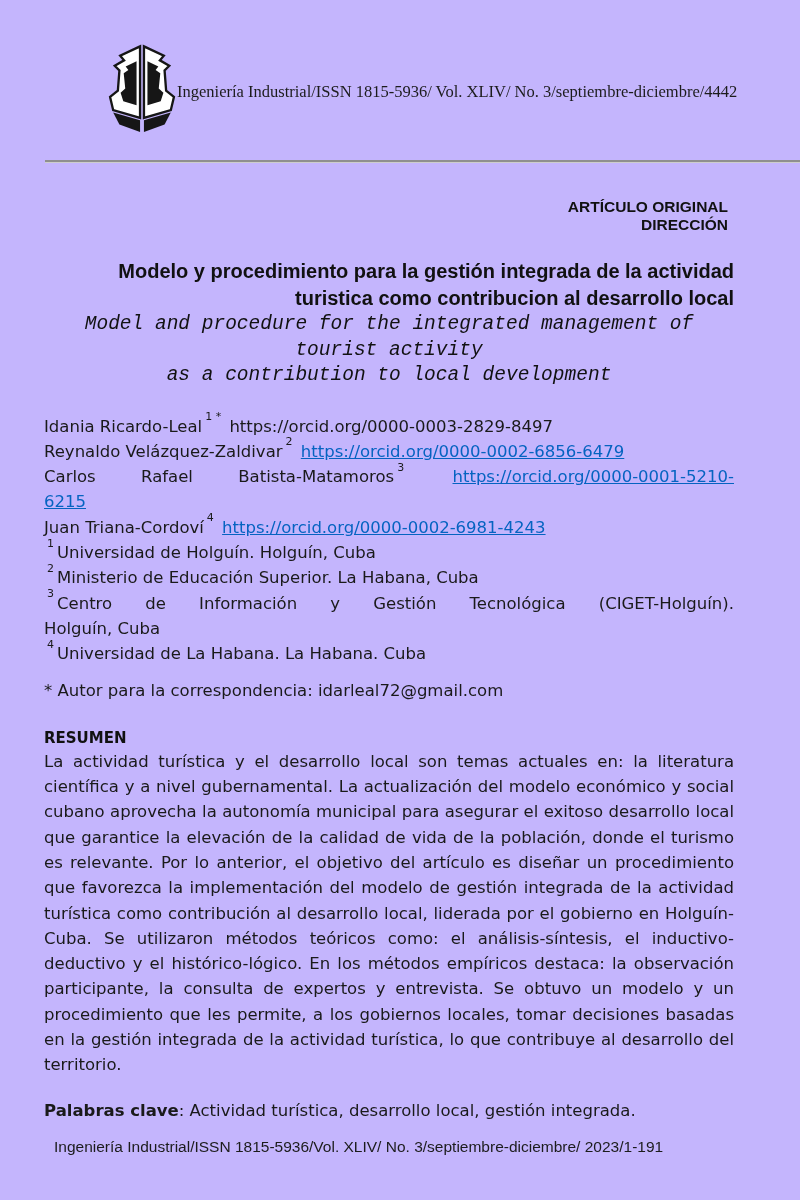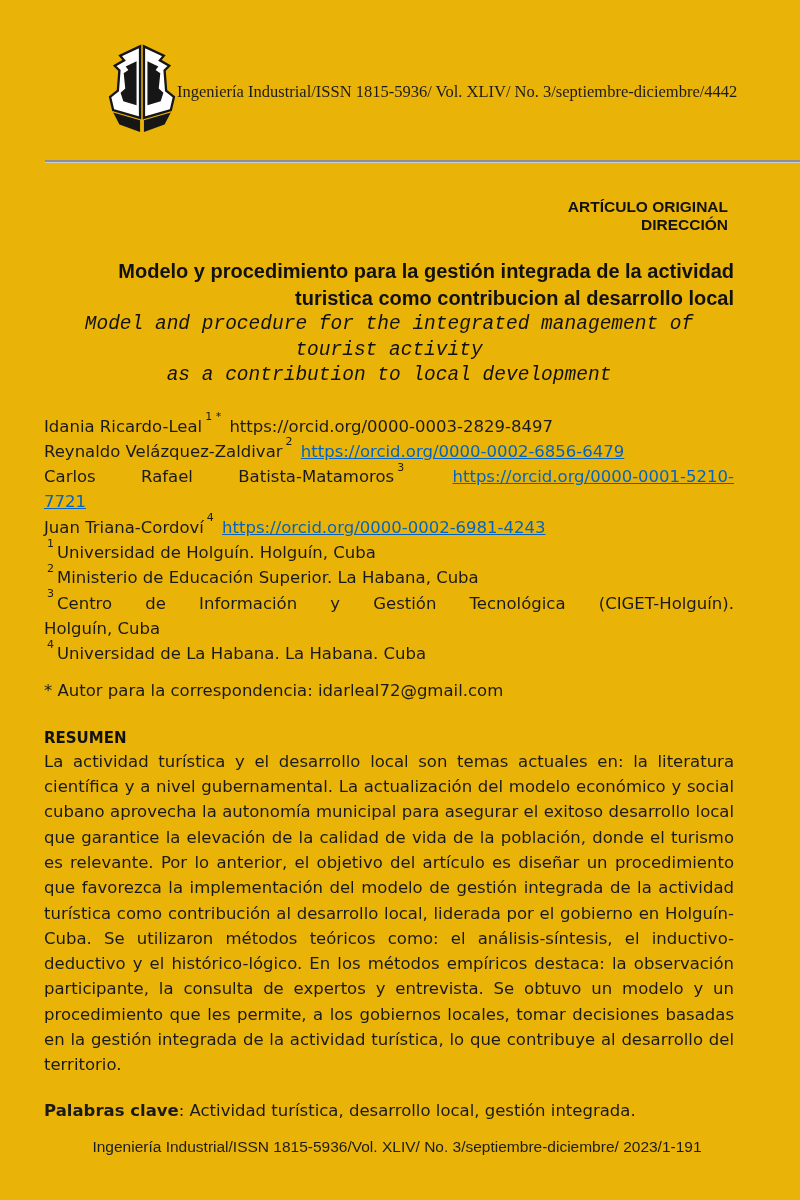--- a/index.html
+++ b/index.html
@@ -1,19 +1,19 @@
 <!DOCTYPE html>
 <html><head>
 <meta charset="utf-8">
 <style>
   html,body{margin:0;padding:0;background:#ffffff;}
   .page{
     position:relative;
     width:800px;height:1200px;
-    background:#eab308;
+    background:#c4b5fd;
     color:#1a1a1a;
     font-family:"DejaVu Sans",sans-serif;
     overflow:hidden;
   }
   
   .header-row{
     position:absolute;top:44px;left:103px;
     display:flex;align-items:center;
   }
   .logo{width:78px;height:95px;flex:0 0 auto;}
@@ -65,22 +65,22 @@
   .correspondence{margin-top:12px;}
   .abstract-heading{
     margin-top:24px;
     font-weight:bold;font-size:15px;line-height:21px;color:#111;
   }
   .abstract-body{margin:0;text-align:justify;}
   .keywords{margin-top:20px;white-space:nowrap;}
   .keywords .kw-label{font-weight:bold;}
   
   .footer{
-    position:absolute;top:1138px;left:61px;width:672px;
-    display:flex;justify-content:center;align-items:baseline;
+    position:absolute;top:1138px;left:54px;width:672px;
+    display:flex;justify-content:flex-start;align-items:baseline;
     font-family:"Liberation Sans",sans-serif;
     font-size:15.5px;color:#1c1c1c;
   }
   .footer .footer-text{white-space:nowrap;}
 </style>
 </head>
 <body>
 
 <div class="page">
 
@@ -117,21 +117,21 @@
     </div>
     <div class="title-en">
       <div>Model and procedure for the integrated management of tourist activity</div>
       <div>as a contribution to local development</div>
     </div>
 
     <div class="authors body-text">
       <p><span>Idania Ricardo-Leal</span><sup>1 *</sup> <span>https://orcid.org/0000-0003-2829-8497</span></p>
       <p><span>Reynaldo Velázquez-Zaldivar</span><sup>2</sup> <a class="orcid-link">https://orcid.org/0000-0002-6856-6479</a></p>
       <p class="justify-full"><span>Carlos Rafael Batista-Matamoros</span><sup>3</sup> <a class="orcid-link">https://orcid.org/0000-0001-5210-</a></p>
-      <p><a class="orcid-link">7721</a></p>
+      <p><a class="orcid-link">6215</a></p>
       <p><span>Juan Triana-Cordoví</span><sup>4</sup> <a class="orcid-link">https://orcid.org/0000-0002-6981-4243</a></p>
     </div>
 
     <div class="affils body-text">
       <p><sup>1</sup><span>Universidad de Holguín. Holguín, Cuba</span></p>
       <p><sup>2</sup><span>Ministerio de Educación Superior. La Habana, Cuba</span></p>
       <p class="justify-full"><sup>3</sup><span>Centro de Información y Gestión Tecnológica (CIGET-Holguín).</span></p>
       <p><span>Holguín, Cuba</span></p>
       <p><sup>4</sup><span>Universidad de La Habana. La Habana. Cuba</span></p>
     </div>

